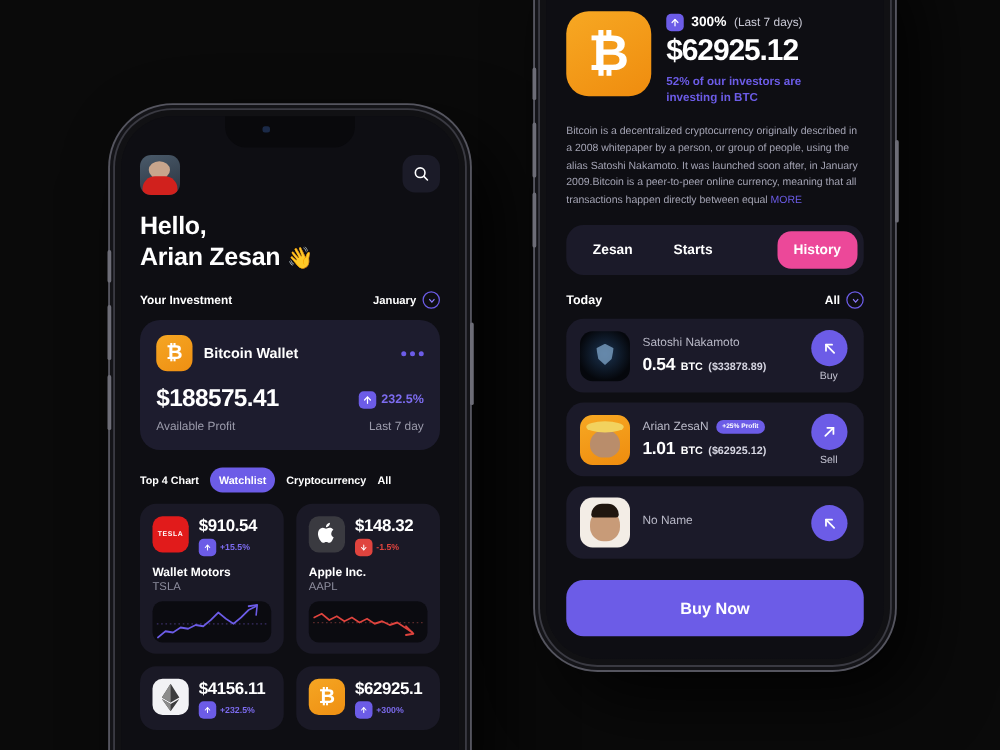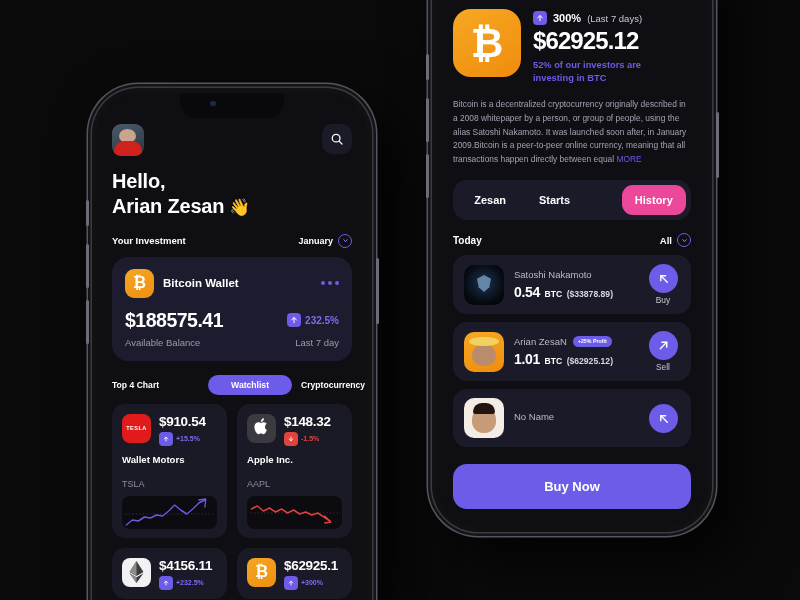--- a/index.html
+++ b/index.html
@@ -99,35 +99,35 @@
   .pct { display:flex; align-items:center; gap:4px; }
   .arrow-box { width:14px; height:14px; border-radius:4px; display:flex; align-items:center; justify-content:center; }
   .ab-up { background: #6c5ce7; }
   .ab-dn { background: #e0443e; }
   .pct .v { color:#7d6cf0; font-size: 10px; font-weight: 700; }
   .wallet-sub { display:flex; justify-content:space-between; margin-top: 5px; }
   .wallet-sub span { color:#9b9bab; font-size: 9.5px; }
 
   .tabs-row { display:flex; align-items:center; gap: 9px; padding: 14px 15px 0 15px; }
   .tab { color:#fff; font-size: 8.6px; font-weight: 700; white-space: nowrap; }
-  .tab.active { background:#6c5ce7; border-radius: 20px; padding: 5px 23px; margin-left: 40px; }
+  .tab.active { background:#6c5ce7; border-radius: 20px; padding: 5px 7px; }
 
   .grid { padding: 9px 15px 0 15px; display:grid; grid-template-columns: 1fr 1fr; gap: 10px; }
   .s-card { background:#1a1926; border-radius: 13px; padding: 10px 10px 9px 10px; }
   .s-top { display:flex; gap:8px; align-items:flex-start; }
   .s-logo { width:29px; height:29px; border-radius:8px; flex:none; display:flex; align-items:center; justify-content:center; overflow:hidden; }
   .lg-tesla { background:#e11b1b; color:#fff; font-size:5.5px; font-weight:700; letter-spacing:.5px; }
   .lg-apple { background:#3a3a40; color:#fff; font-size:19px; line-height:0; padding-bottom:3px; }
   .lg-eth { background:#f2f2f5; }
   .s-price { color:#fff; font-size: 13.5px; font-weight: 700; letter-spacing:-.3px; }
   .s-chg { display:flex; align-items:center; gap:3px; margin-top:3px; }
   .s-chg .v { font-size: 7px; font-weight:700; }
   .up { color:#7d6cf0; } .dn { color:#e0443e; }
   .s-name { color:#fff; font-size: 9.6px; font-weight:700; margin-top: 8px; }
-  .s-tick { color:#8e8e9e; font-size: 9px; margin-top: 14px; }
+  .s-tick { color:#8e8e9e; font-size: 9px; margin-top: 0; }
   .spark { margin-top: 7px; background:#0b0b10; border-radius: 8px; height: 33px; overflow:hidden; }
 
   
   .r-hero { padding: 62px 16px 0 16px; display:flex; gap: 12px; }
   .hero-ico { width: 68px; height: 68px; border-radius: 18px; flex:none;
     background: linear-gradient(150deg,#f7a823,#ef8c0e);
     display:flex; align-items:center; justify-content:center; color:#fff; font-size: 40px; font-weight:700; }
   .hero-r { flex:1; padding-top: 2px; }
   .hero-pct { display:flex; align-items:center; gap: 6px; }
   .hero-pct .v { color:#fff; font-size: 11px; font-weight: 700; }
@@ -233,21 +233,21 @@
               <span class="arrow-box ab-up">
                 <svg width="8" height="8" viewBox="0 0 24 24" fill="none" stroke="#fff" stroke-width="3" stroke-linecap="round" stroke-linejoin="round">
                     <line x1="12" y1="20" x2="12" y2="5"></line>
                     <polyline points="5,12 12,4.5 19,12"></polyline>
                   </svg>
               </span>
               <span class="v">232.5%</span>
             </div>
           </div>
           <div class="wallet-sub">
-            <span>Available Balance</span>
+            <span>Available Profit</span>
             <span>Last 7 day</span>
           </div>
         </div>
 
         <div class="tabs-row">
           <div class="tab">Top 4 Chart</div>
           <div class="tab active">Watchlist</div>
           <div class="tab">Cryptocurrency</div>
           <div class="tab">All</div>
         </div>

